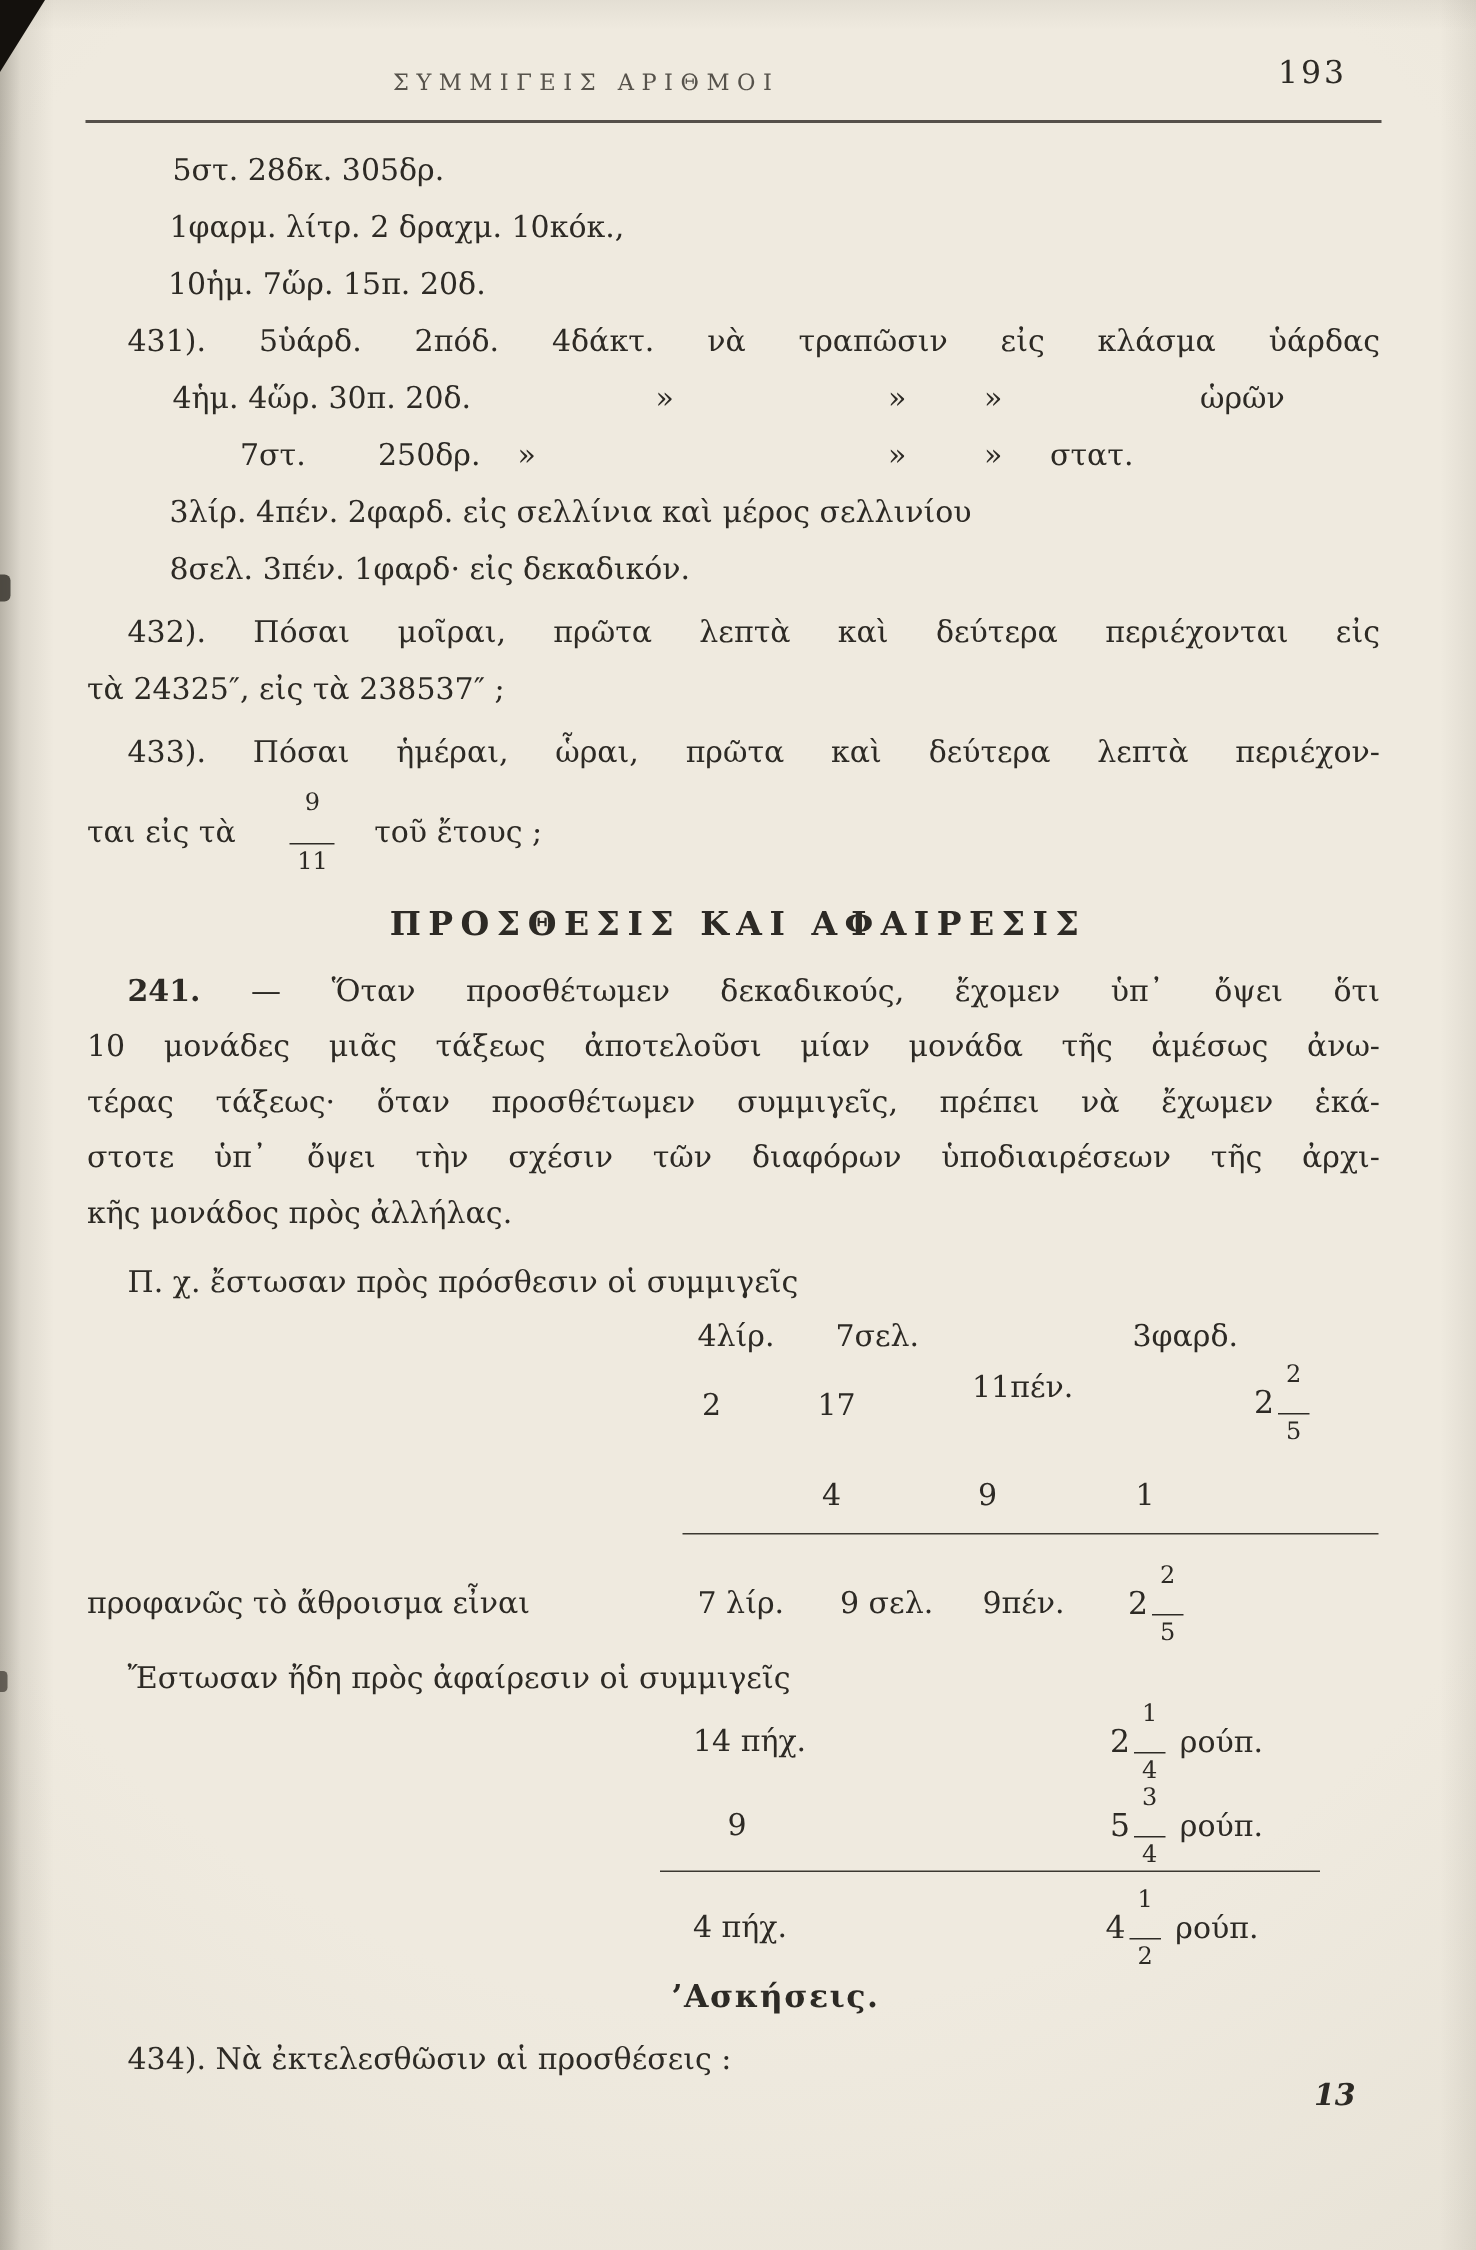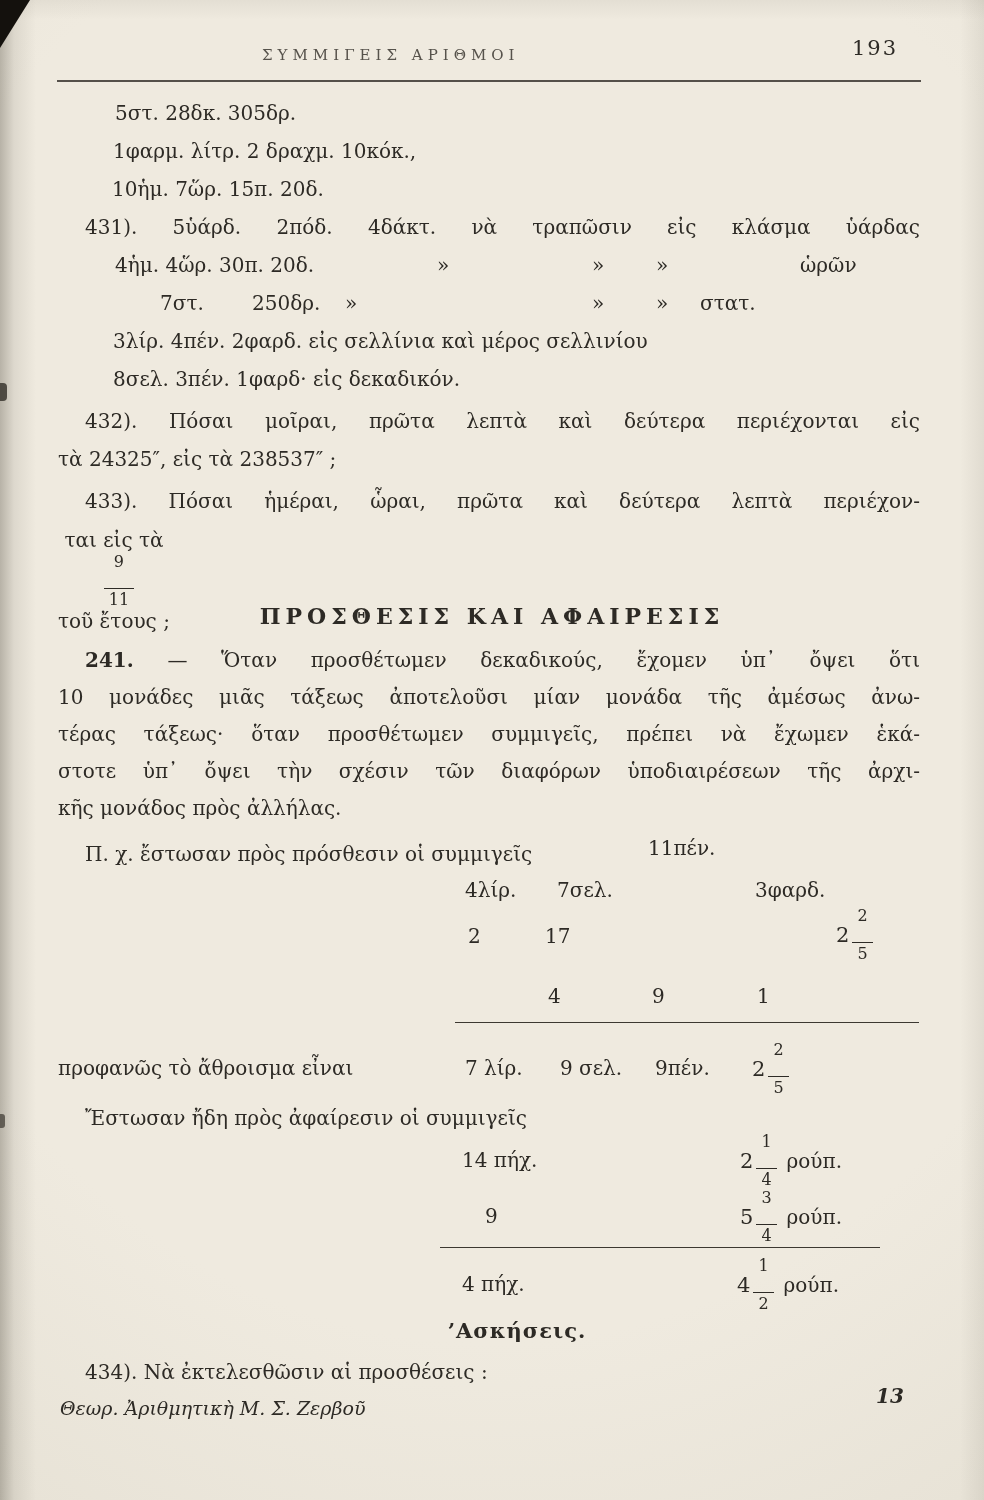--- a/index.html
+++ b/index.html
@@ -29,21 +29,21 @@
   .exercises-heading{position:absolute;left:0;top:1318px;width:984px;text-align:center;
                      font-size:21px;font-weight:700;letter-spacing:1px;margin-left:25px;}
   .hrule{position:absolute;height:0;border-top:1.8px solid #3c3831;}
   .frac{display:inline-flex;flex-direction:column;align-items:center;font-size:16px;line-height:1.2;}
   .frac .fnum{padding:0 5px 1px;}
   .frac .fden{border-top:1.7px solid #2e2b26;padding:1px 5px 0;margin-top:16px;}
   .mixed{display:inline-flex;align-items:center;}
   .mixed .whole{font-size:21px;margin-right:3px;}
   .mu{position:absolute;display:flex;align-items:center;}
   .mu .munit{font-size:20px;margin-left:10px;}
-  .flexrow{position:absolute;display:flex;align-items:center;height:52px;flex-direction:column;}
+  .flexrow{position:absolute;display:flex;align-items:center;height:52px;}
   .footer-left{position:absolute;left:60px;top:1397px;font-style:italic;font-size:19px;}
   .footer-right{position:absolute;left:876px;top:1384px;font-style:italic;font-weight:600;font-size:20px;}
 </style>
 </head>
 <body>
 
 <div class="page">
 
   <div class="corner"></div>
   <div class="speck1"></div>
@@ -96,21 +96,21 @@
   </div>
   <div class="jline" style="top:685px;left:58px;width:862px">10 μονάδες μιᾶς τάξεως ἀποτελοῦσι μίαν μονάδα τῆς ἀμέσως ἀνω-</div>
   <div class="jline" style="top:722px;left:58px;width:862px">τέρας τάξεως· ὅταν προσθέτωμεν συμμιγεῖς, πρέπει νὰ ἔχωμεν ἑκά-</div>
   <div class="jline" style="top:759px;left:58px;width:862px">στοτε ὑπ᾽ ὄψει τὴν σχέσιν τῶν διαφόρων ὑποδιαιρέσεων τῆς ἀρχι-</div>
   <div class="abs" style="top:842px;left:85px">Π. χ. ἔστωσαν πρὸς πρόσθεσιν οἱ συμμιγεῖς</div>
 
   <div class="abs" style="top:796px;left:58px">κῆς μονάδος πρὸς ἀλλήλας.</div>
 
   <span class="abs" style="top:878px;left:465px">4λίρ.</span>
   <span class="abs" style="top:878px;left:557px">7σελ.</span>
-  <span class="abs" style="top:836px;left:648px">11πέν.</span>
+  <span class="abs" style="top:912px;left:648px">11πέν.</span>
   <span class="abs" style="top:878px;left:755px">3φαρδ.</span>
 
   <span class="abs" style="top:924px;left:468px">2</span>
   <span class="abs" style="top:924px;left:545px">17</span>
   <span class="mixed abs" style="top:906px;left:836px">
     <span class="whole">2</span>
     <span class="frac">
       <span class="fnum">2</span>
       <span class="fden">5</span>
     </span>
@@ -170,16 +170,15 @@
         <span class="fnum">1</span>
         <span class="fden">2</span>
       </span>
     </span>
     <span class="munit">ρούπ.</span>
   </span>
 
   <div class="exercises-heading">’Ασκήσεις.</div>
   <div class="abs" style="top:1360px;left:85px">434). Νὰ ἐκτελεσθῶσιν αἱ προσθέσεις :</div>
 
-  <div class="footer-left">Θεωρ. Ἀριθμητικὴ Μ. Σ. Ζερβοῦ</div>
   <div class="footer-right">13</div>
 
 </div>
 
 </body></html>

